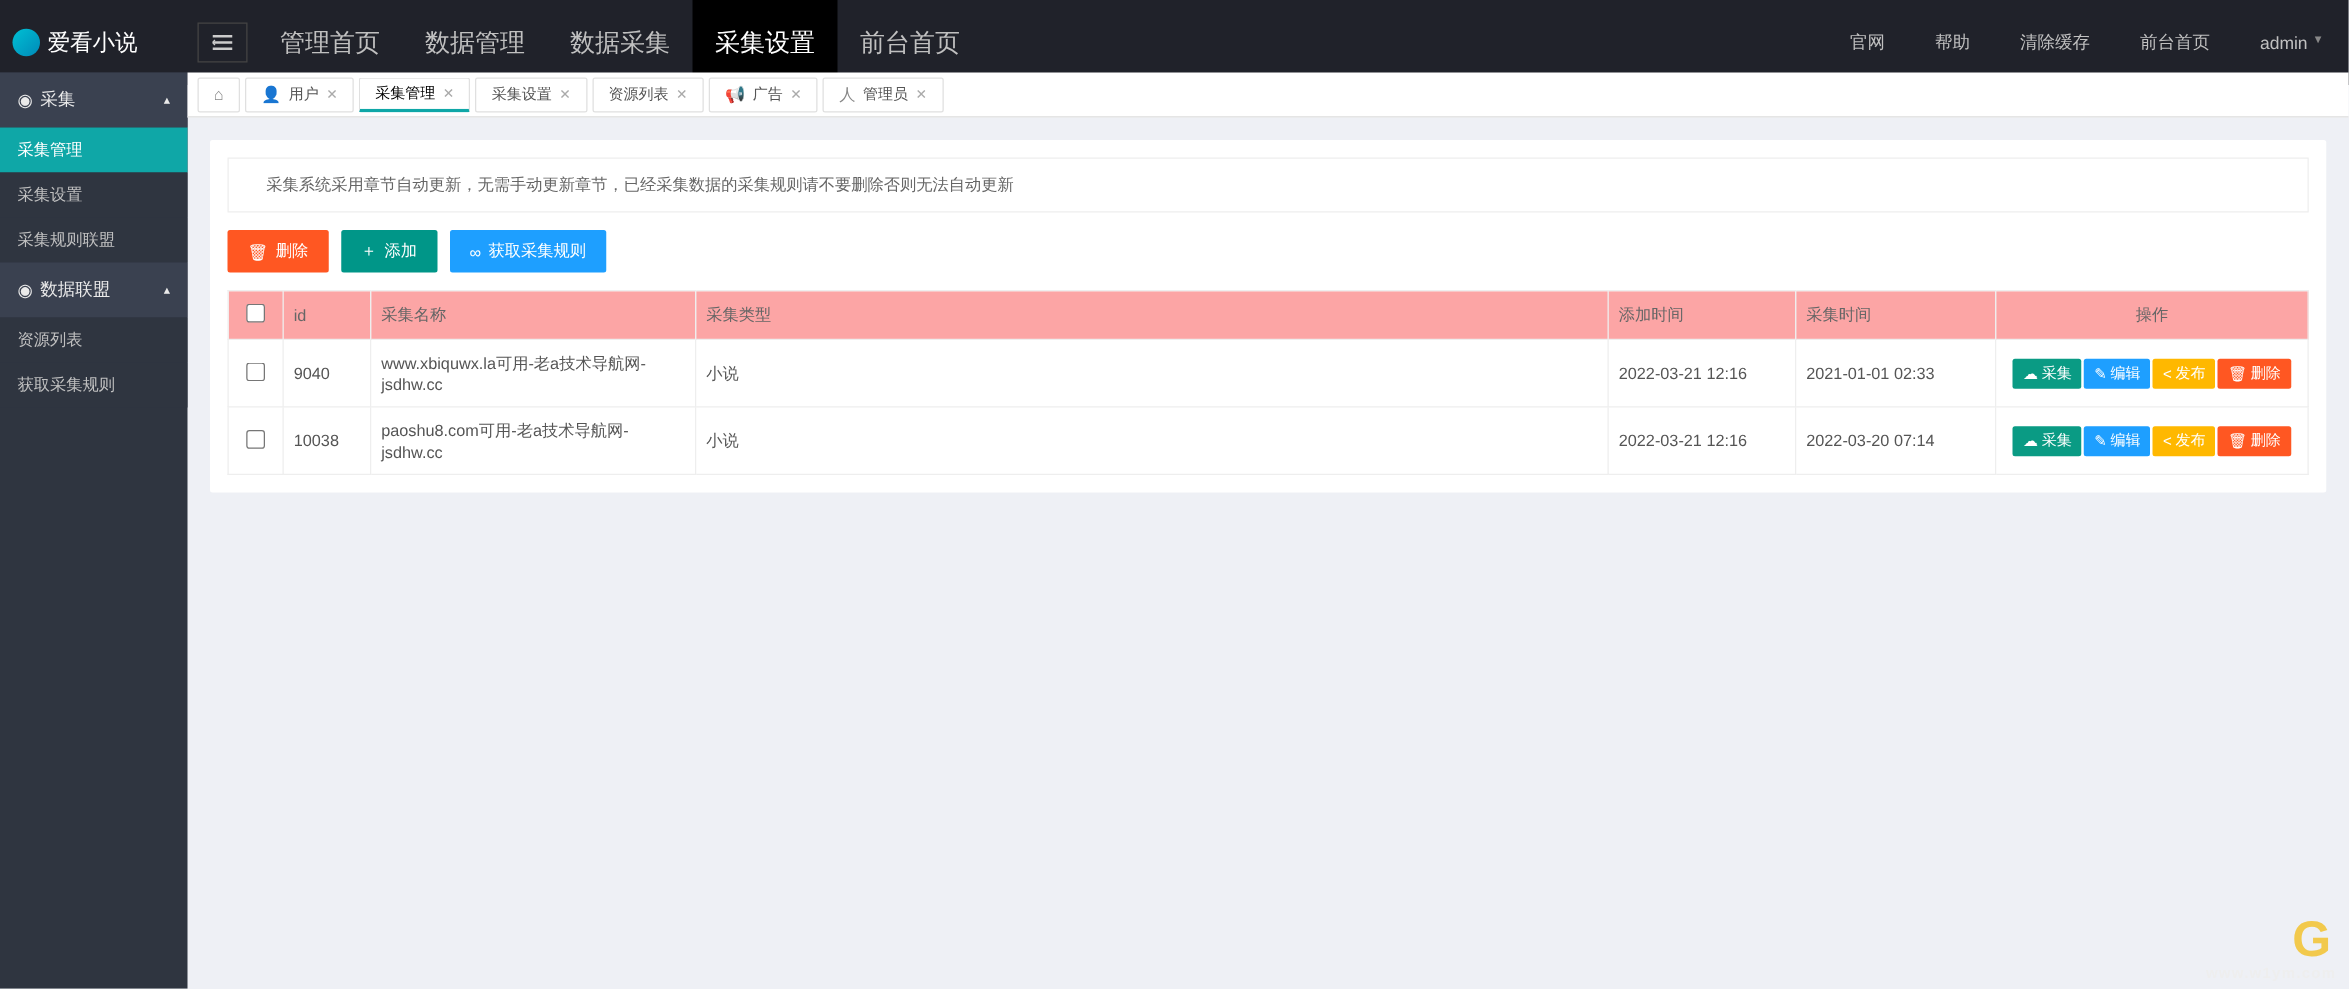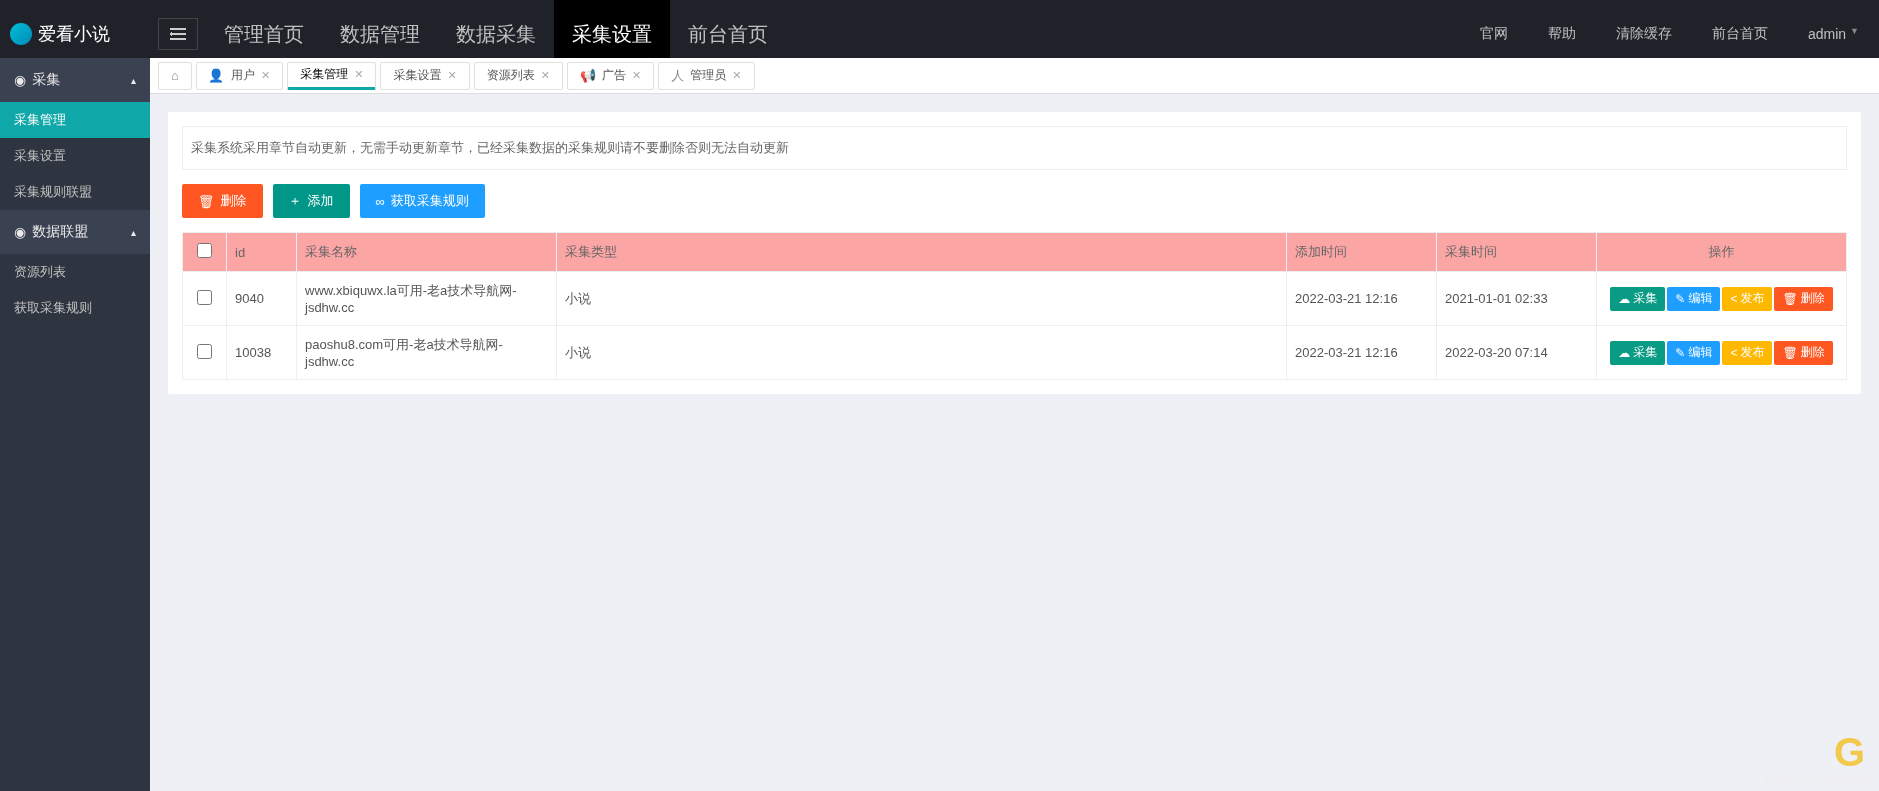--- a/index.html
+++ b/index.html
@@ -29,21 +29,21 @@
 
 .tabbar { height:36px; background:#fff; border-bottom:1px solid #ddd; display:flex; align-items:center; padding-left:8px; }
 .tab { height:28px; display:flex; align-items:center; padding:0 12px; border:1px solid #e0e0e0; background:#fff; cursor:pointer; margin-right:4px; font-size:12px; color:#555; gap:6px; border-radius:2px; }
 .tab.active { border-bottom:3px solid #0fa7a7; color:#000; }
 .tab .close { color:#aaa; cursor:pointer; font-size:11px; }
 .tab .home-ico { font-size:13px; color:#888; }
 
 
 .content { padding: 18px; }
 .panel { background:#fff; padding:14px; border-radius:2px; }
-.notice { color:#666; font-size:13px; padding:12px 8px; border:1px solid #eee; margin-bottom:14px; }
+.notice { color:#666; font-size:13px; padding:12px 30px; border:1px solid #eee; margin-bottom:14px; }
 
 .btn-row { display:flex; gap:10px; margin-bottom:14px; }
 .btn { height:34px; padding:0 16px; border:none; border-radius:2px; cursor:pointer; color:#fff; font-size:13px; display:flex; align-items:center; gap:6px; }
 .btn-red { background:#ff5722; }
 .btn-green { background:#009688; }
 .btn-blue { background:#1e9fff; }
 .icon { font-style:normal; }
 
 
 table { width:100%; border-collapse:collapse; font-size:13px; }

